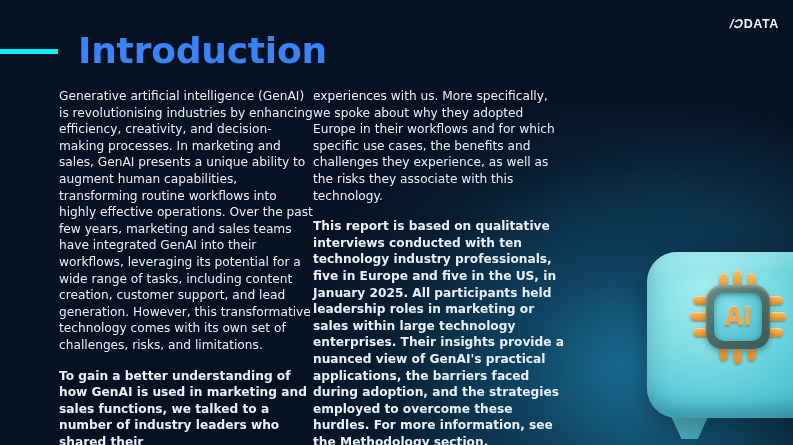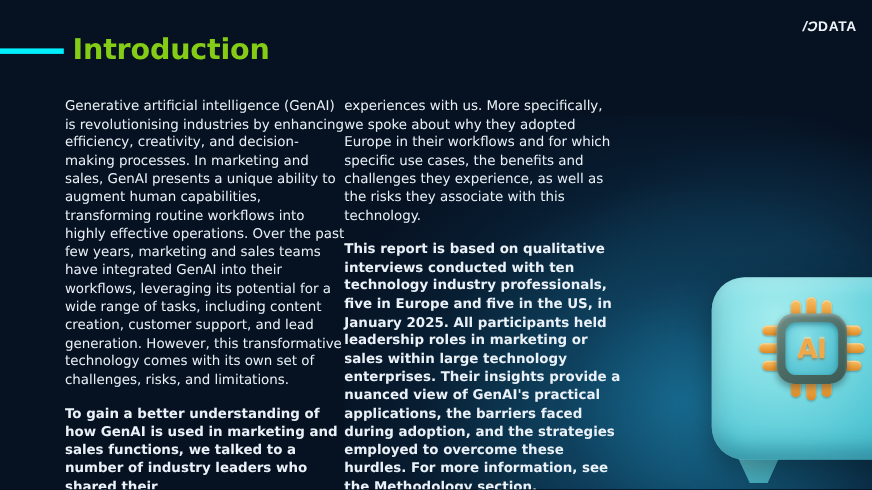--- a/index.html
+++ b/index.html
@@ -75,26 +75,27 @@
     display: flex;
     align-items: center;
   }
   .title-rule {
     width: 58px;
     height: 5px;
     background: #00f0ff;
     margin-right: 8px;
   }
   .title-text {
-    color: #84cc16;
-    font-size: 26px;
+    color: #3b82f6;
+    font-size: 36px;
     font-weight: 800;
     letter-spacing: -0.2px;
     font-family: "DejaVu Sans", sans-serif;
     line-height: 1;
+    margin-left: 12px;
   }
 
   
   .cols {
     position: absolute;
     left: 59px;
     top: 88px;
     width: 612px;
     display: flex;
   }

